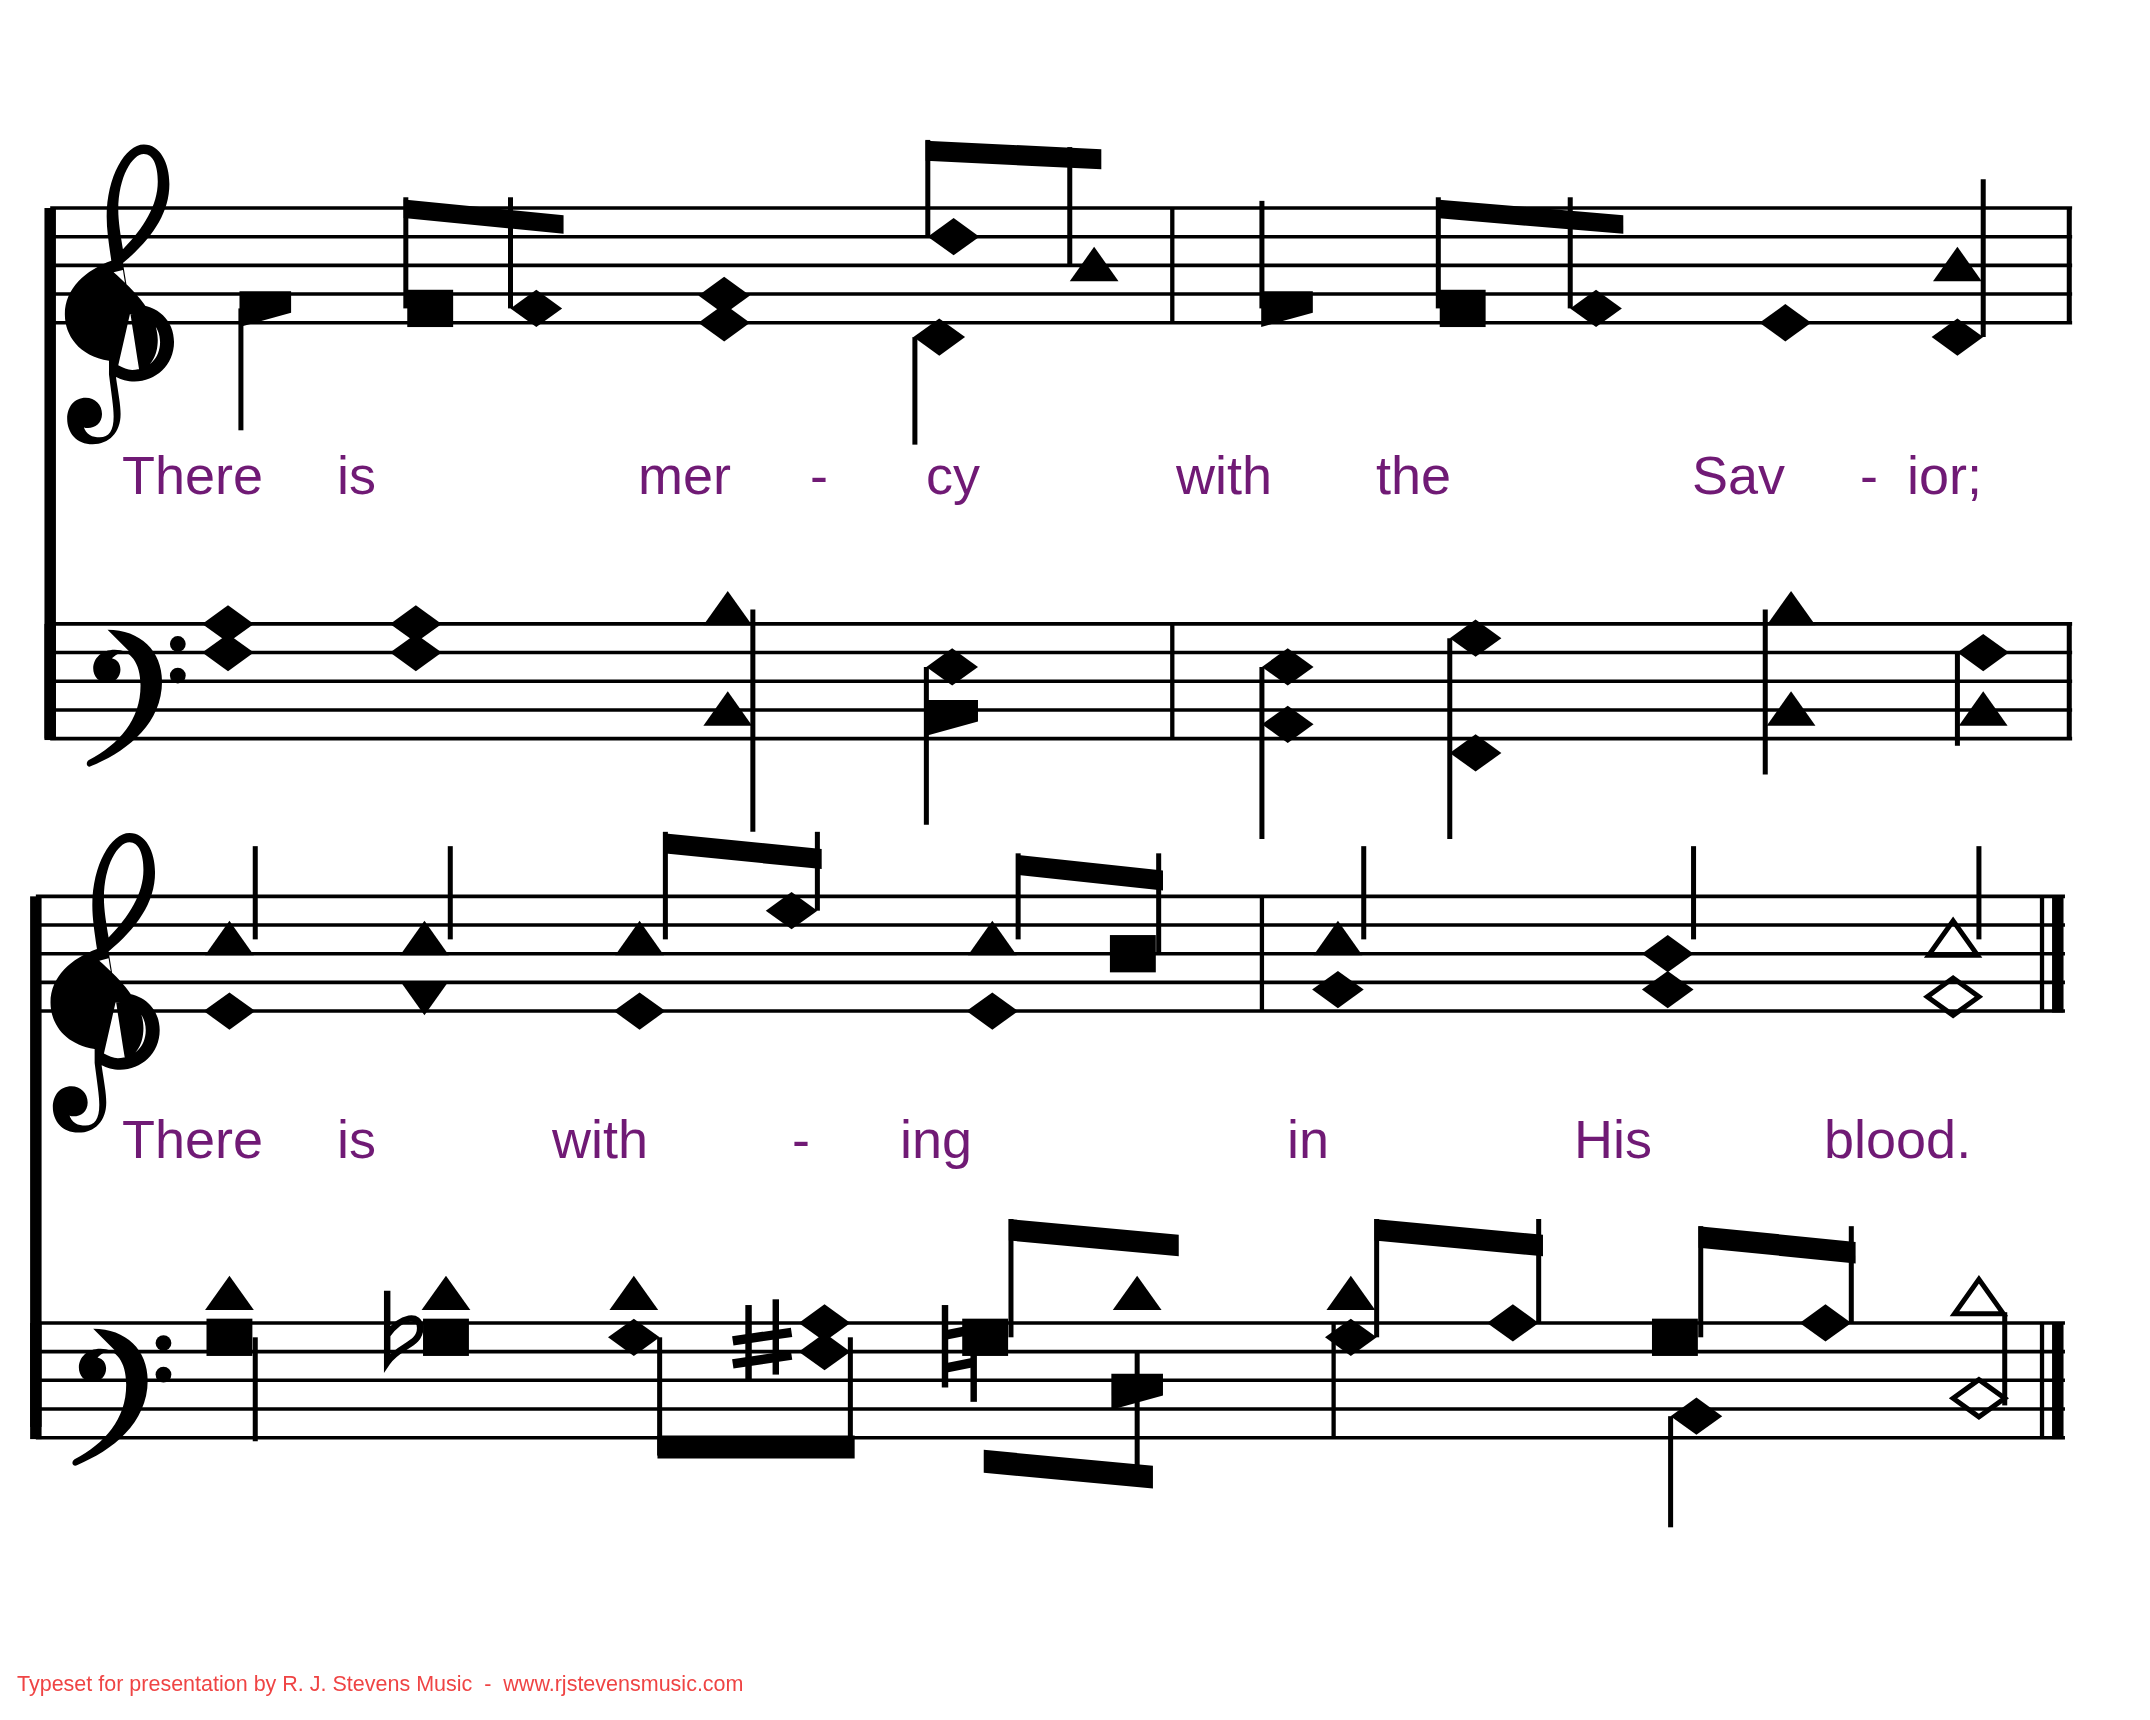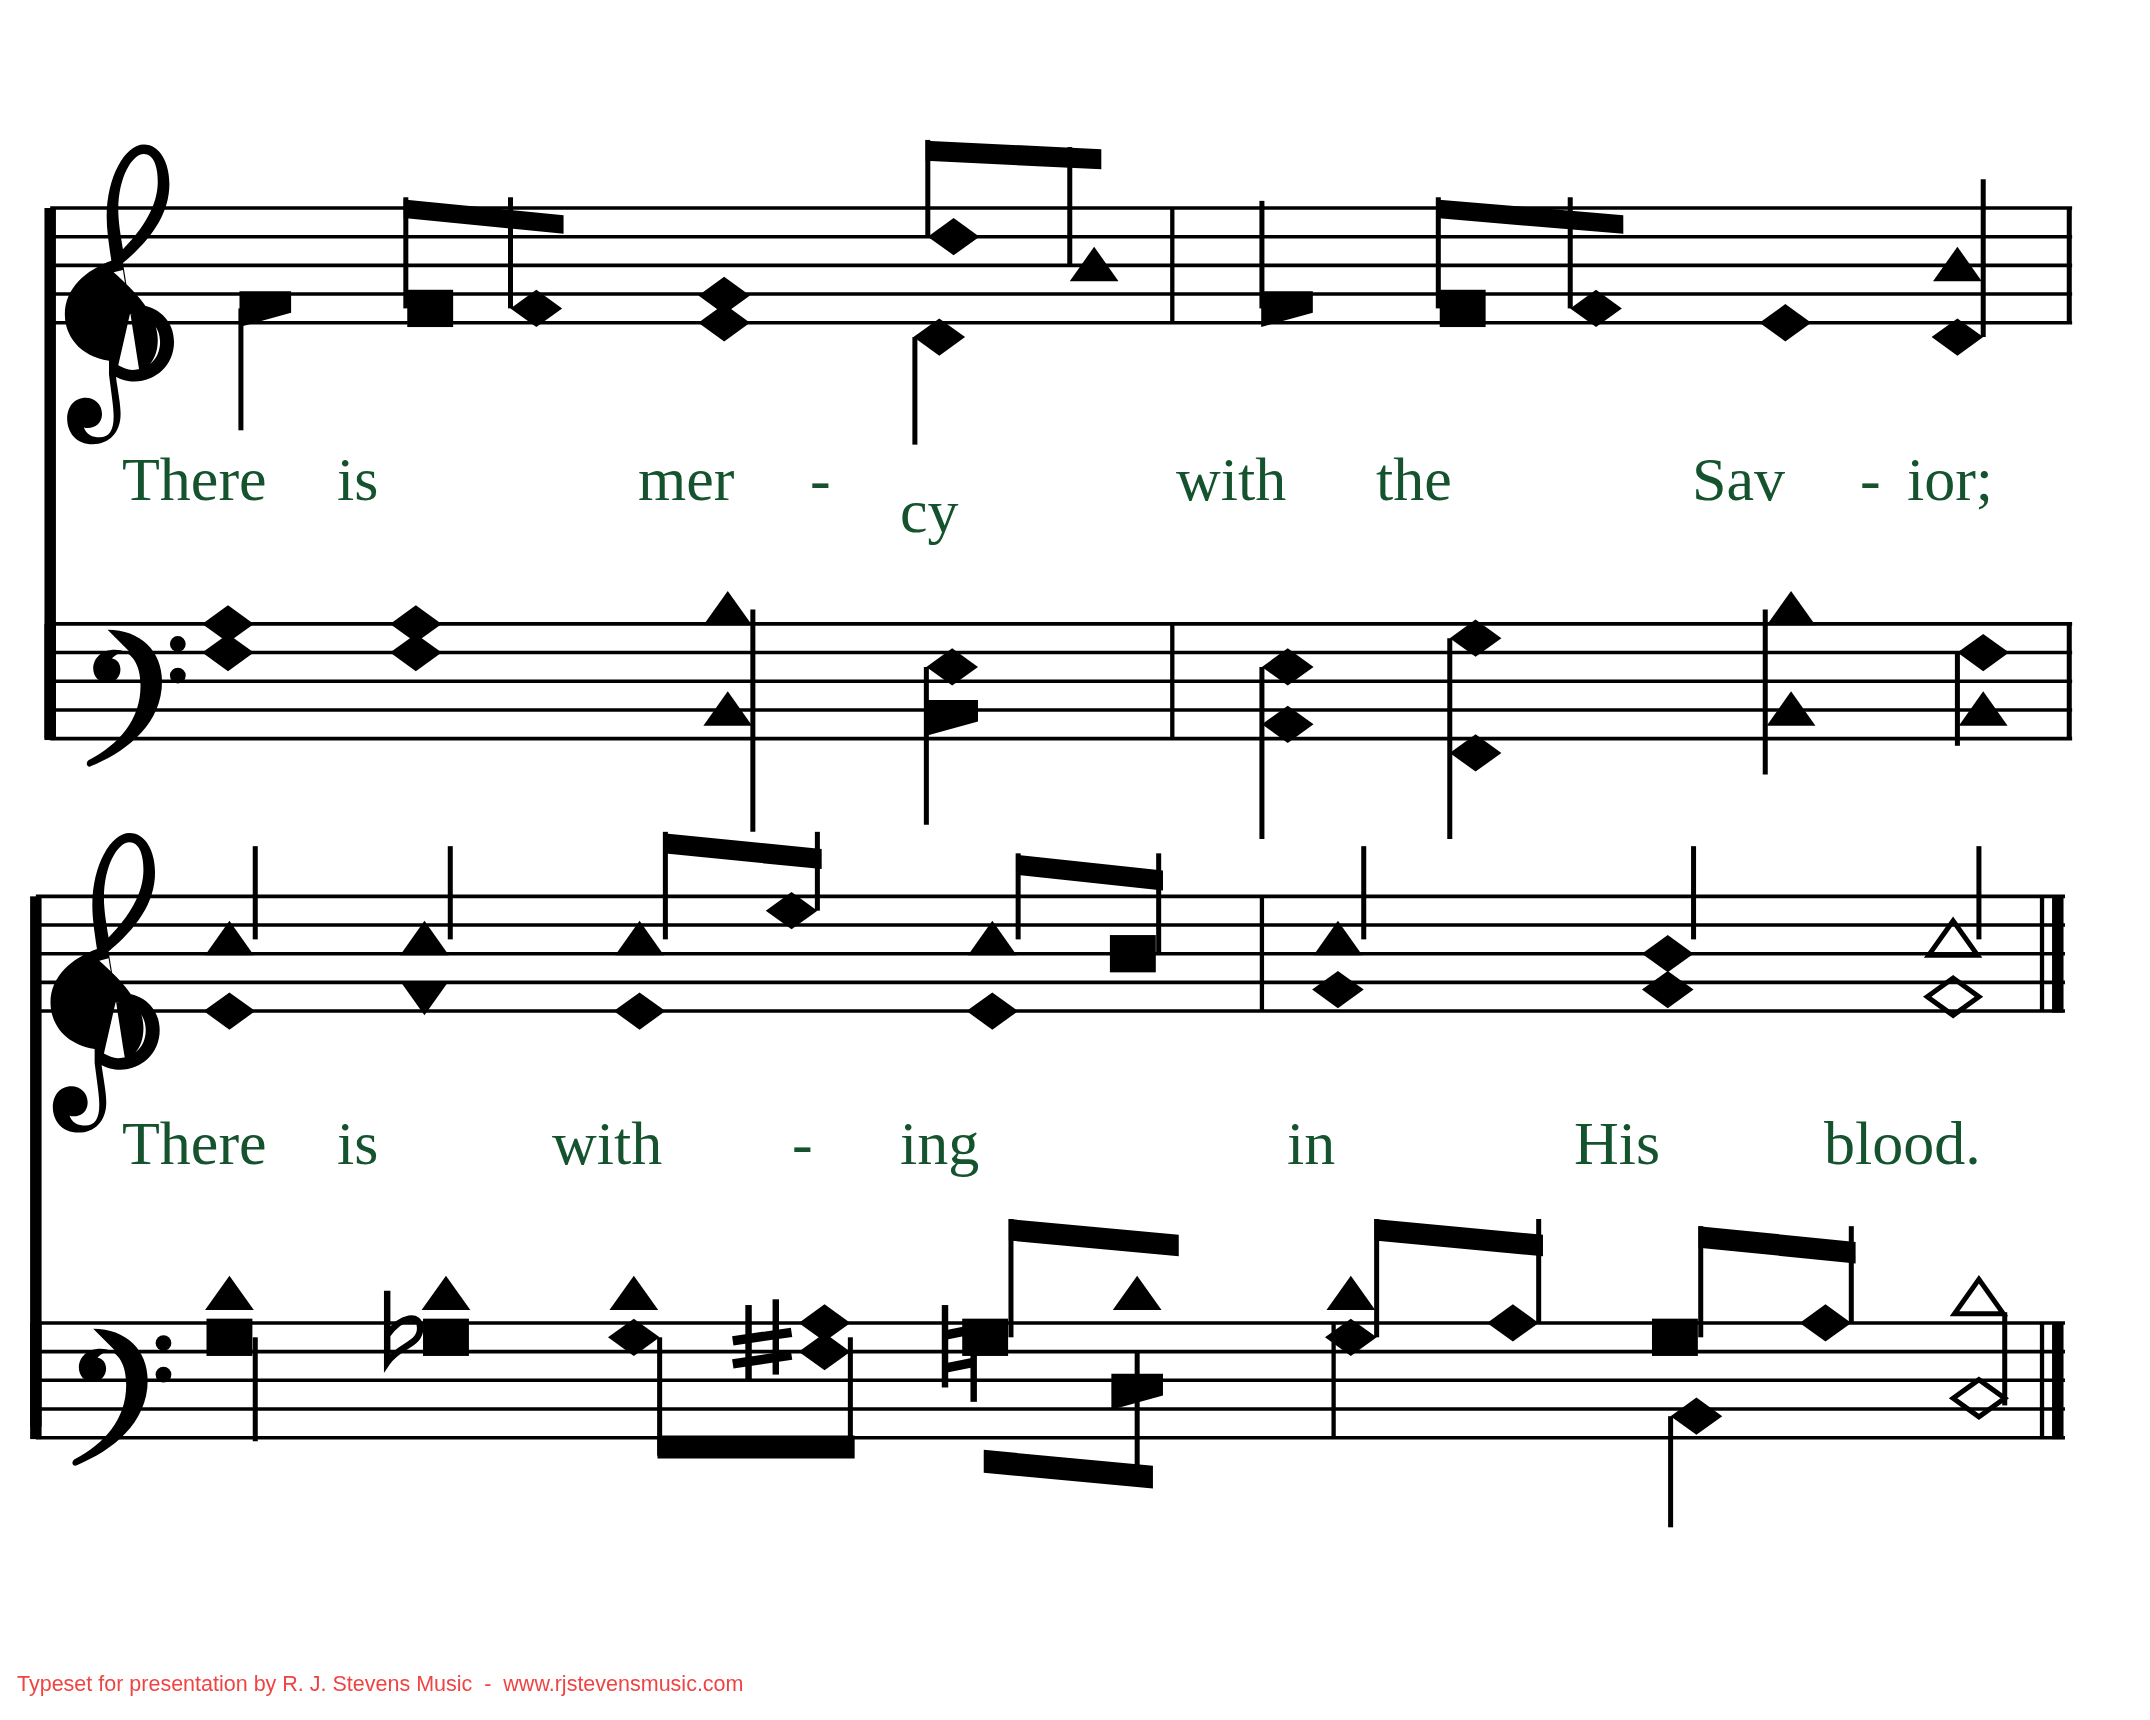--- a/index.html
+++ b/index.html
@@ -15,23 +15,23 @@
     overflow: hidden;
   }
   #sheet {
     position: absolute;
     left: 0; top: 0;
     width: 2151px;
     height: 1721px;
   }
   .lyric {
     position: absolute;
-    font-family: Liberation Serif, serif;
-    font-size: 62px;
-    color: #14532d;
+    font-family: Liberation Sans, sans-serif;
+    font-size: 54px;
+    color: #701a75;
     white-space: pre;
     letter-spacing: 0px;
   }
   .credit {
     position: absolute;
     left: 17px;
     top: 1672px;
     font-family: "Liberation Sans", sans-serif;
     font-size: 21.5px;
     color: #ef4444;
@@ -333,21 +333,21 @@
     <line x1="2796" y1="1830" x2="2796" y2="1960" stroke="#000" stroke-width="7"></line>
   </g>
 
 </svg>
 
 <div id="lyrics-1">
     <span class="lyric" style="left: 122px; top: 444px;">There</span>
     <span class="lyric" style="left: 337px; top: 444px;">is</span>
     <span class="lyric" style="left: 638px; top: 444px;">mer</span>
     <span class="lyric" style="left: 810px; top: 444px;">-</span>
-    <span class="lyric" style="left: 900px; top: 444px; margin-top: 32px;">cy</span>
+    <span class="lyric" style="left: 926px; top: 444px;">cy</span>
     <span class="lyric" style="left: 1176px; top: 444px;">with</span>
     <span class="lyric" style="left: 1376px; top: 444px;">the</span>
     <span class="lyric" style="left: 1692px; top: 444px;">Sav</span>
     <span class="lyric" style="left: 1860px; top: 444px;">-</span>
     <span class="lyric" style="left: 1907px; top: 444px;">ior;</span>
   </div>
 <div id="lyrics-2">
     <span class="lyric" style="left: 122px; top: 1108px;">There</span>
     <span class="lyric" style="left: 337px; top: 1108px;">is</span>
     <span class="lyric" style="left: 552px; top: 1108px;">with</span>

